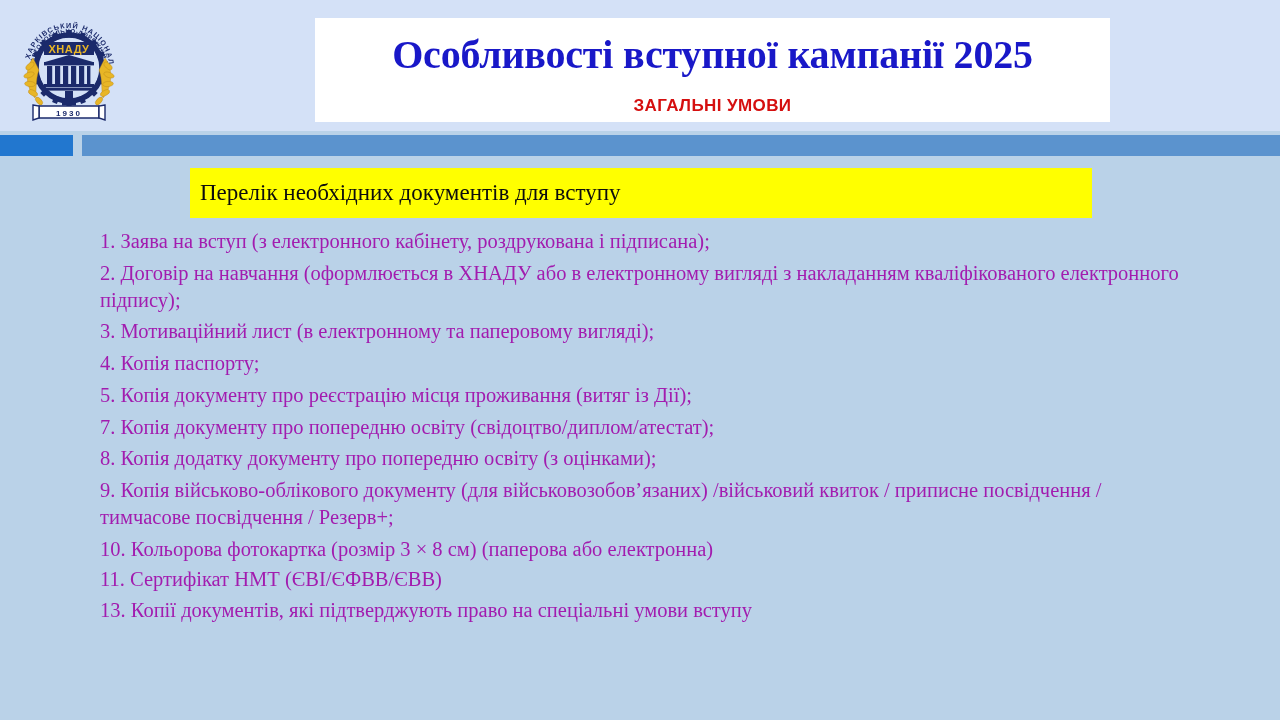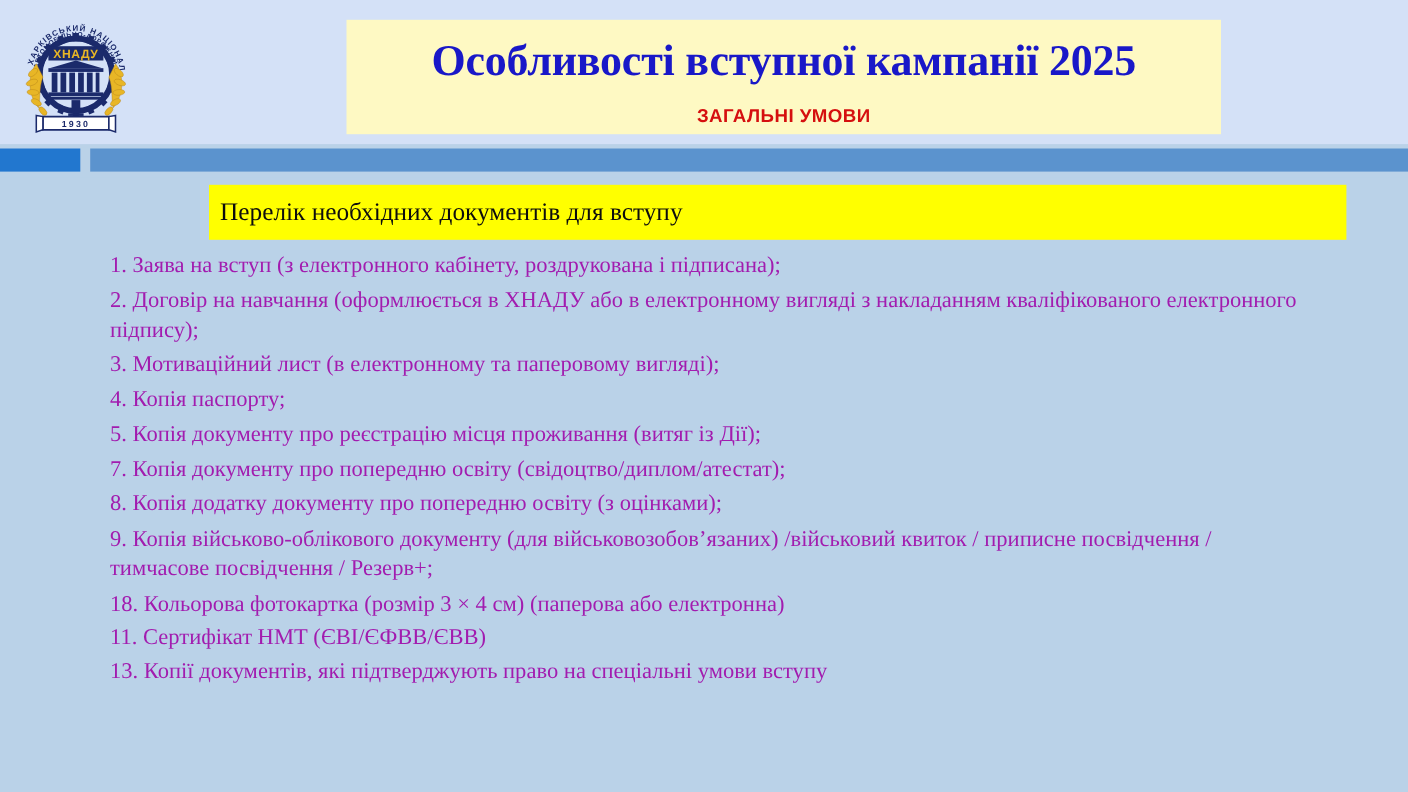--- a/index.html
+++ b/index.html
@@ -42,21 +42,21 @@
     height: 120px;
   }
   .logo svg { display: block; width: 112px; height: 120px; }
 
   .title-box {
     position: absolute;
     left: 315px;
     top: 18px;
     width: 795px;
     height: 104px;
-    background: #fef9c3;
+    background: #ffffff;
     box-sizing: border-box;
     display: flex;
     flex-direction: column;
     align-items: center;
     justify-content: flex-start;
     padding-top: 16px;
   }
   .title-main {
     font-family: "Liberation Serif", "DejaVu Serif", serif;
     font-size: 40px;
@@ -108,21 +108,21 @@
     top: 161px;
     width: 1280px;
     height: 559px;
     background: #bad2e8;
   }
 
   .yellow-banner {
     position: absolute;
     left: 190px;
     top: 7px;
-    width: 1034px;
+    width: 902px;
     height: 50px;
     background: #ffff00;
     display: flex;
     align-items: center;
     box-sizing: border-box;
     padding-left: 10px;
   }
   .yellow-banner-text {
     font-family: "Liberation Serif", "DejaVu Serif", serif;
     font-size: 23px;
@@ -256,19 +256,19 @@
 
     <div class="doc-list">
       <div class="doc-item">1.  Заява на вступ (з електронного кабінету, роздрукована і підписана);</div>
       <div class="doc-item">2.  Договір на навчання (оформлюється в ХНАДУ або в електронному вигляді з накладанням кваліфікованого електронного підпису);</div>
       <div class="doc-item">3.  Мотиваційний лист (в електронному та паперовому вигляді);</div>
       <div class="doc-item">4.  Копія паспорту;</div>
       <div class="doc-item">5.  Копія документу про реєстрацію місця проживання (витяг із Дії);</div>
       <div class="doc-item">7.  Копія документу про попередню освіту (свідоцтво/диплом/атестат);</div>
       <div class="doc-item">8.  Копія додатку документу про попередню освіту (з оцінками);</div>
       <div class="doc-item">9.  Копія військово-облікового документу (для військовозобов’язаних) /військовий квиток / приписне посвідчення / тимчасове посвідчення / Резерв+;</div>
-      <div class="doc-item tight">18.  Кольорова фотокартка (розмір 3 × 4 см) (паперова або електронна)</div>
+      <div class="doc-item tight">10.  Кольорова фотокартка (розмір 3 × 8 см) (паперова або електронна)</div>
       <div class="doc-item tight">11. Сертифікат НМТ (ЄВІ/ЄФВВ/ЄВВ)</div>
       <div class="doc-item tight">13. Копії документів, які підтверджують право на спеціальні умови вступу</div>
     </div>
 
   </div>
 </div>
 
 </body></html>

